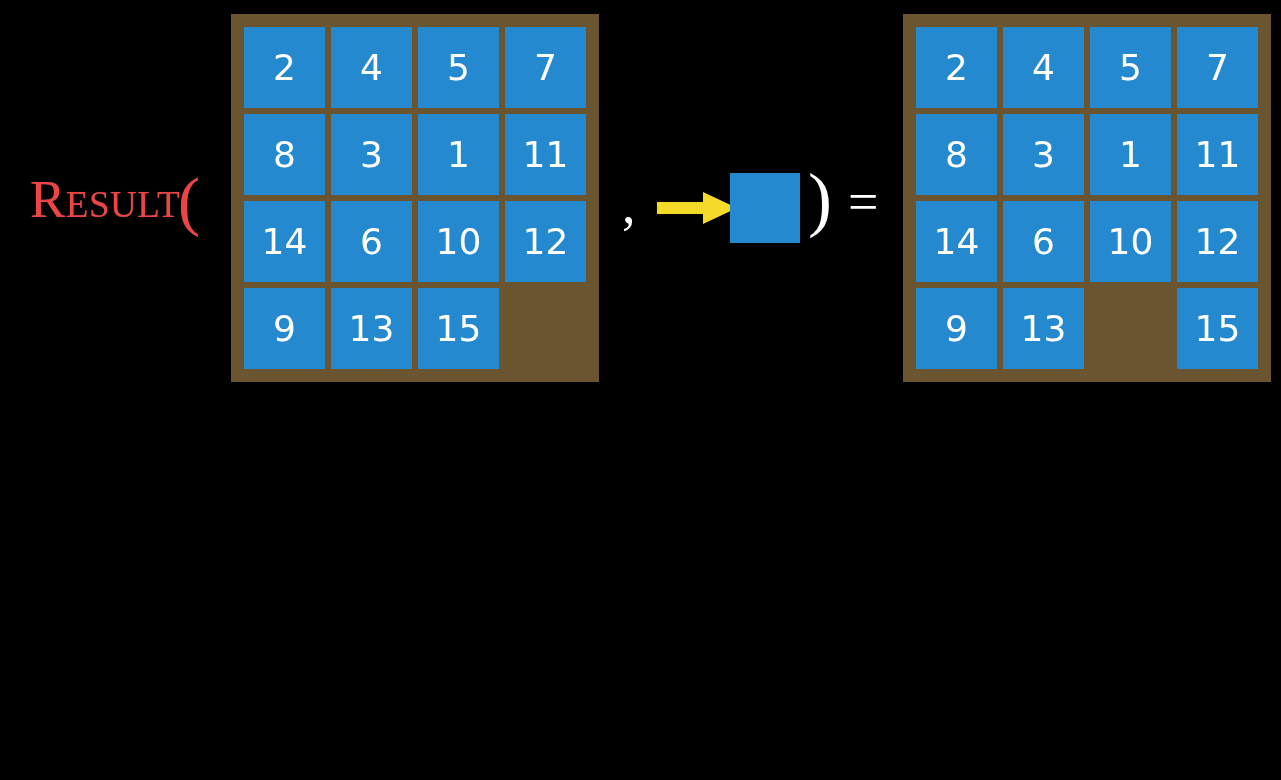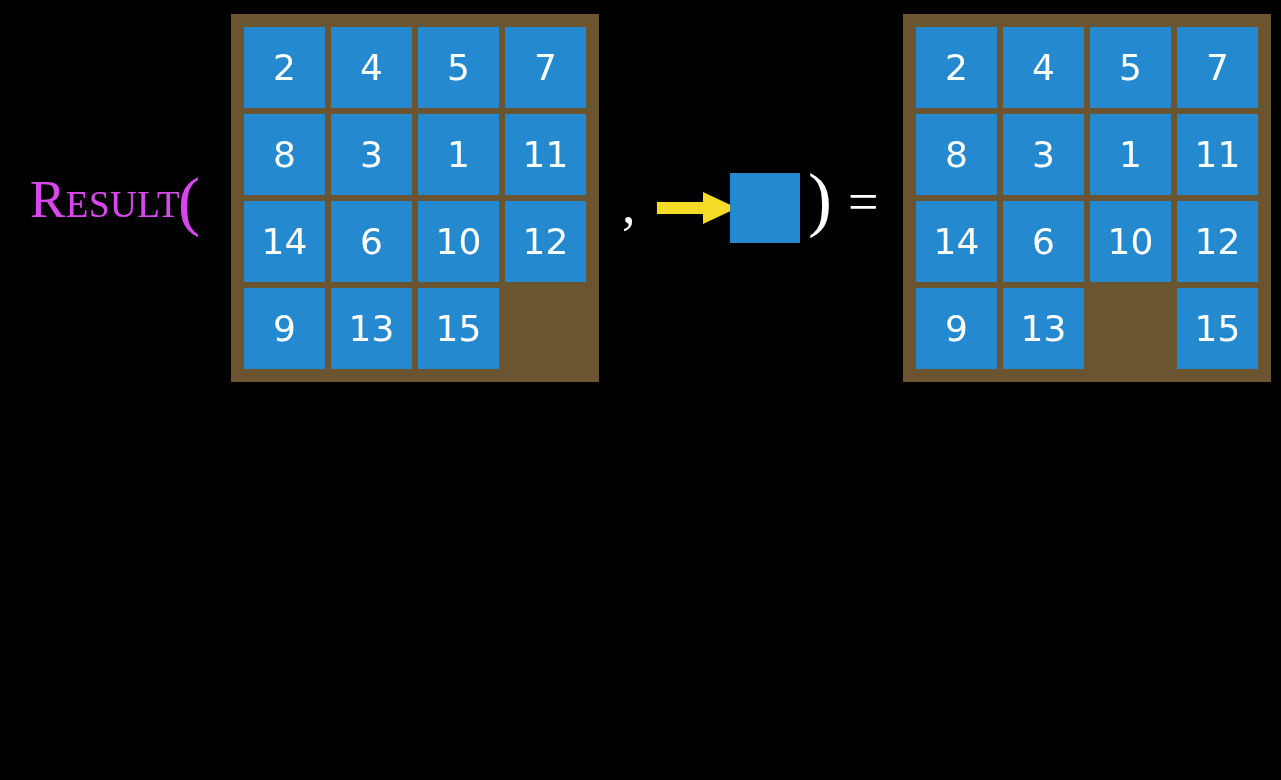--- a/index.html
+++ b/index.html
@@ -14,21 +14,21 @@
   .stage{position:absolute;left:0;top:0;width:1281px;height:780px;}
 
   
   .eq-row{position:absolute;left:0;width:1281px;height:390px;}
   .eq-row.row1{top:0;}
   .eq-row.row2{top:390px;}
 
   
   .result-label{
     position:absolute;
-    color:#d946ef;
+    color:#ef4444;
     font-family:"Liberation Serif", serif;
     font-variant:small-caps;
     letter-spacing:0.5px;
     white-space:nowrap;
     line-height:1;
     text-shadow:0 0 1px rgba(255,255,255,0.25);
   }
   .result-label .rl-text{font-size:53px;}
   .result-label .rl-paren{
     font-size:66px;

